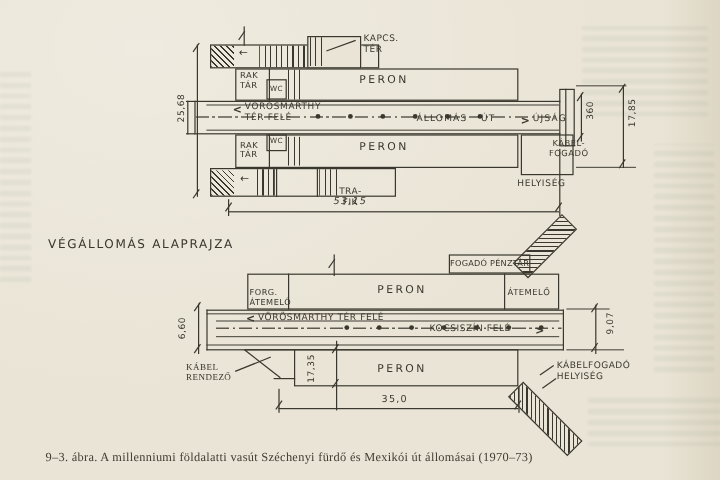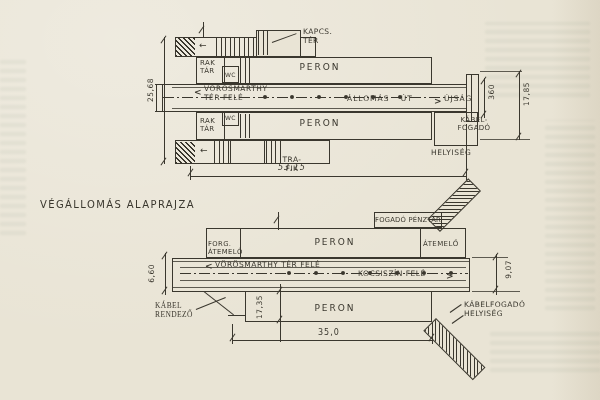--- a/index.html
+++ b/index.html
@@ -205,14 +205,15 @@
   <div class="tick" style="left:160px;top:255px;"></div>
   <div class="tick" style="left:160px;top:290px;"></div>
   <div class="vtext" style="left:147px;top:264px;font-size:7.5px;">6,60</div>
 
   <div class="box hatch" style="left:436px;top:318px;width:70px;height:18px;transform:rotate(45deg);transform-origin:left top;"></div>
   <div class="ln hl" style="left:450px;top:312px;width:14px;transform:rotate(-35deg);transform-origin:left center;"></div>
   <div class="ln hl" style="left:452px;top:323px;width:14px;transform:rotate(-35deg);transform-origin:left center;"></div>
   <div class="lbl" style="left:464px;top:301px;font-size:7.5px;">KÁBELFOGADÓ
 HELYISÉG</div>
 
+  <div class="lbl caption" style="left:38px;top:376px;width:540px;">9–3. ábra. A millenniumi földalatti vasút Széchenyi fürdő és Mexikói út állomásai (1970–73)</div>
 
 </div>
 
 </body></html>

